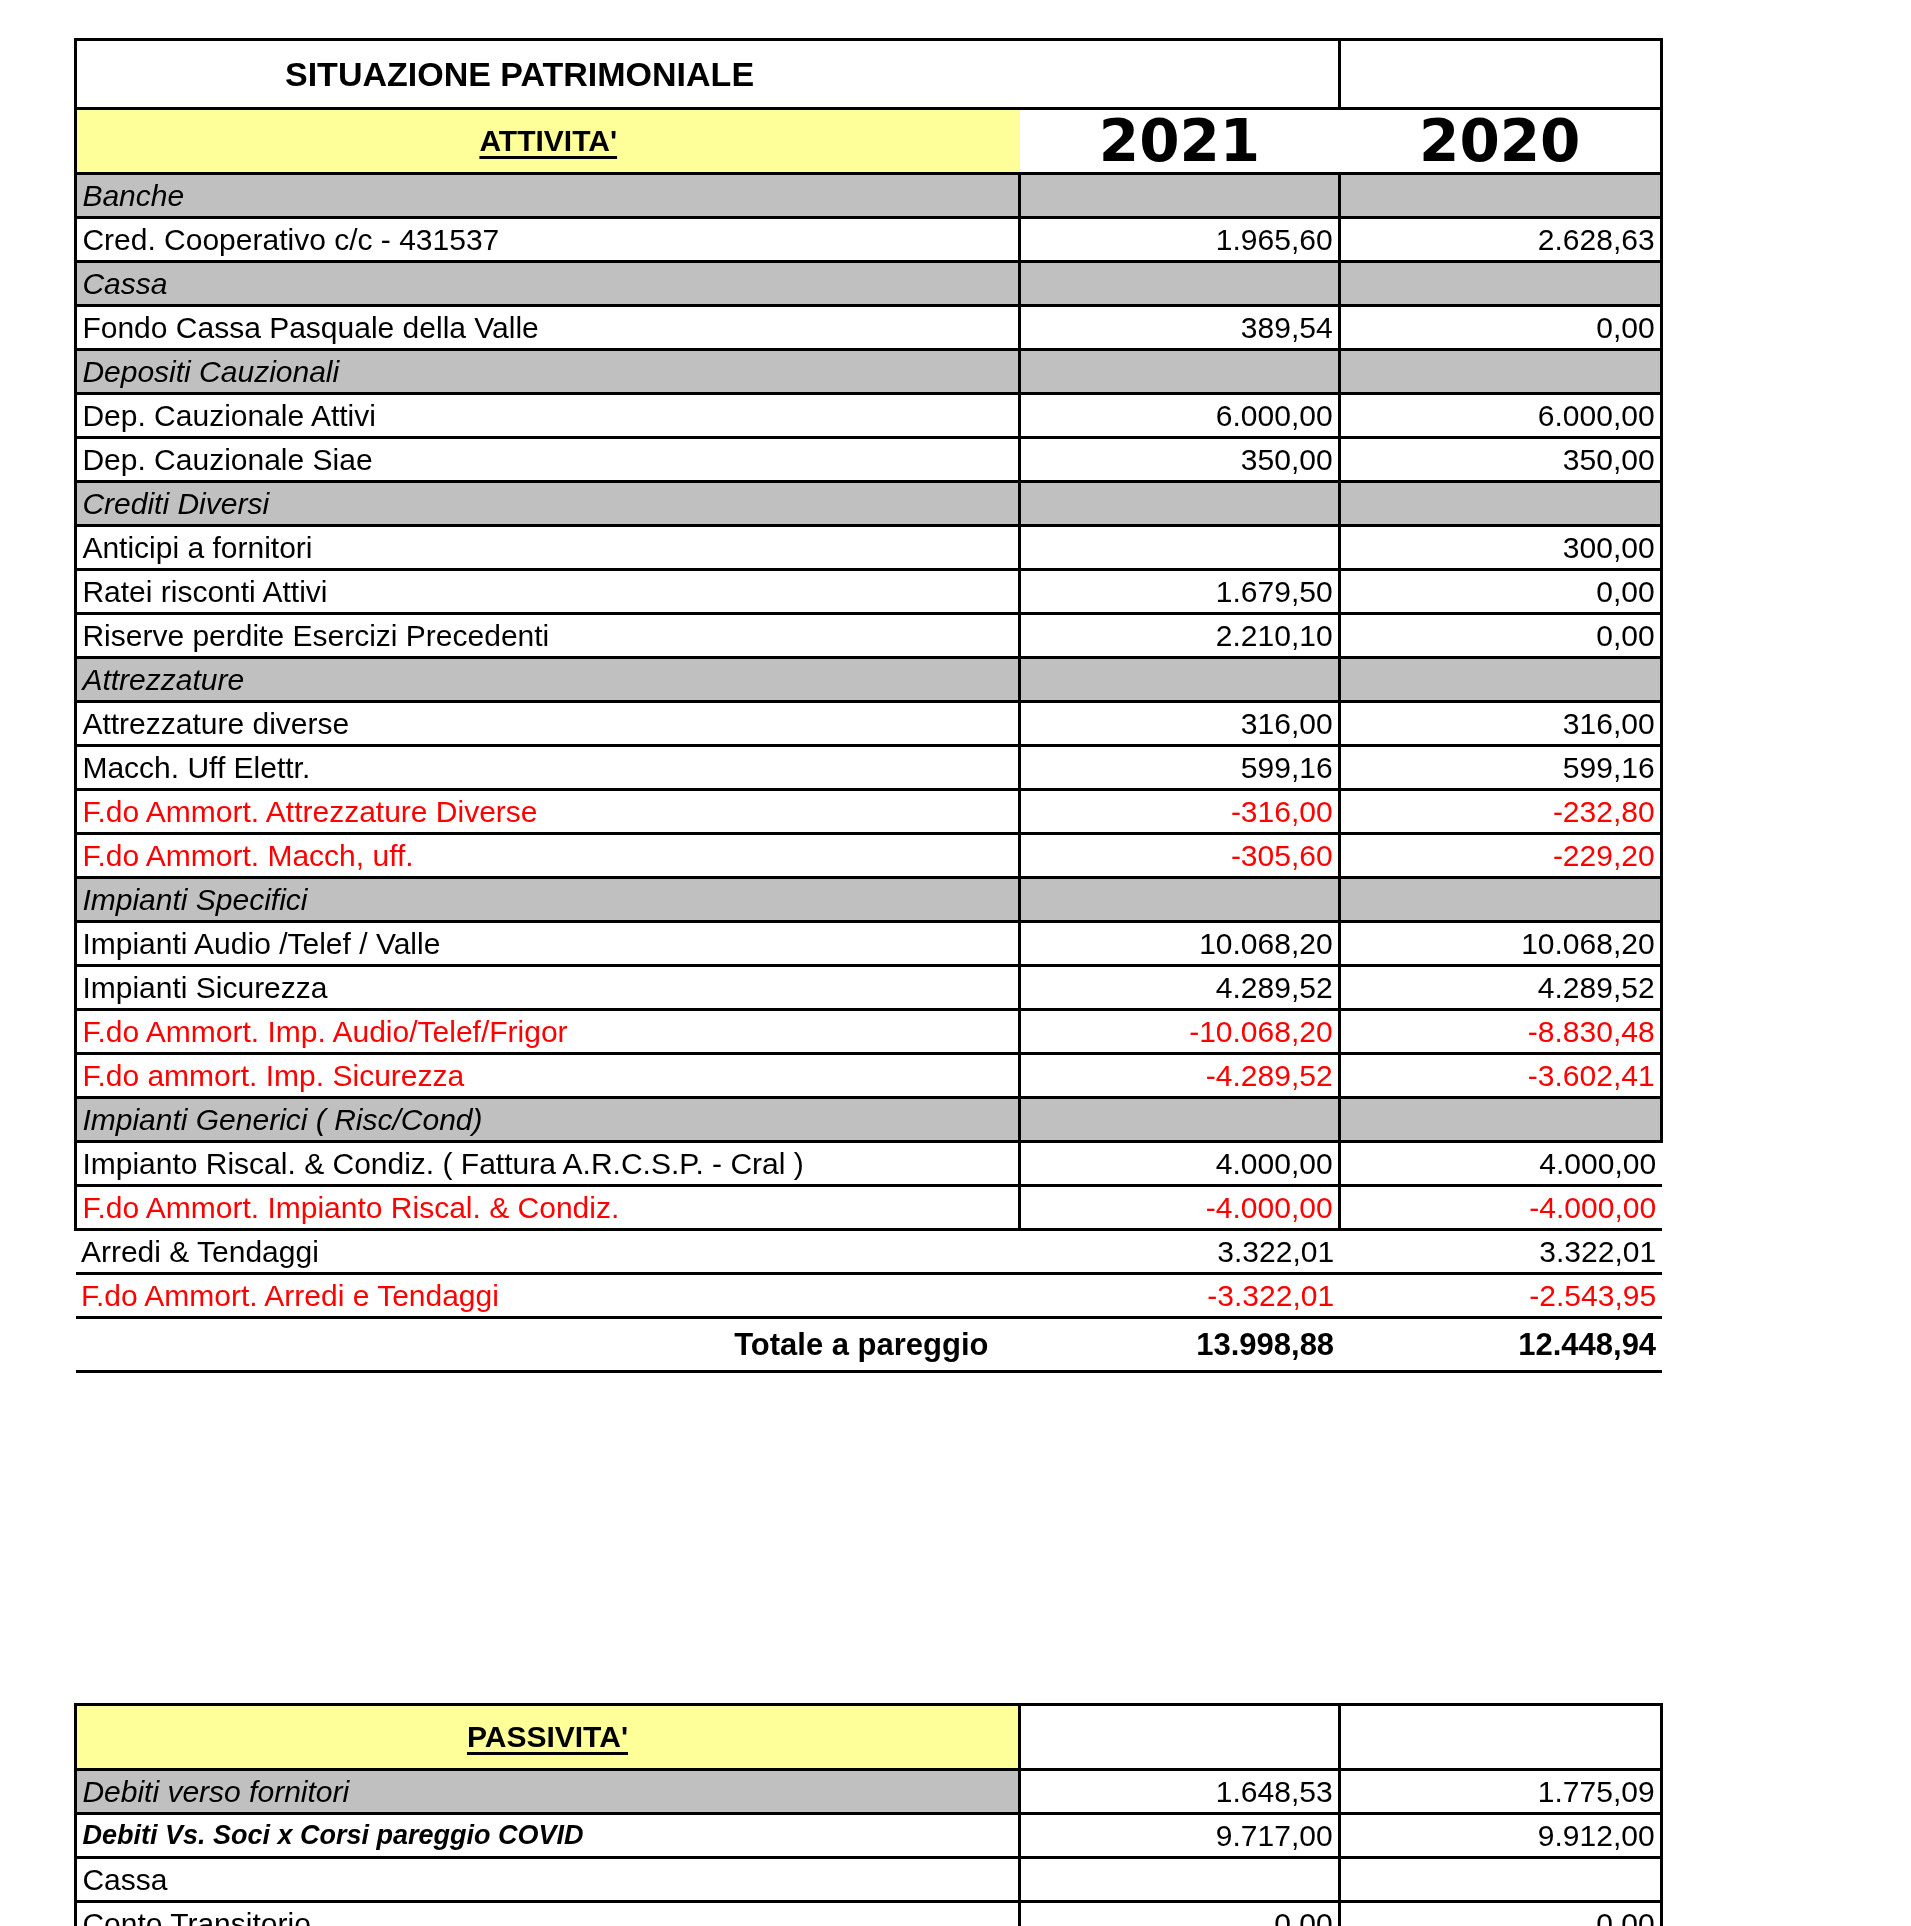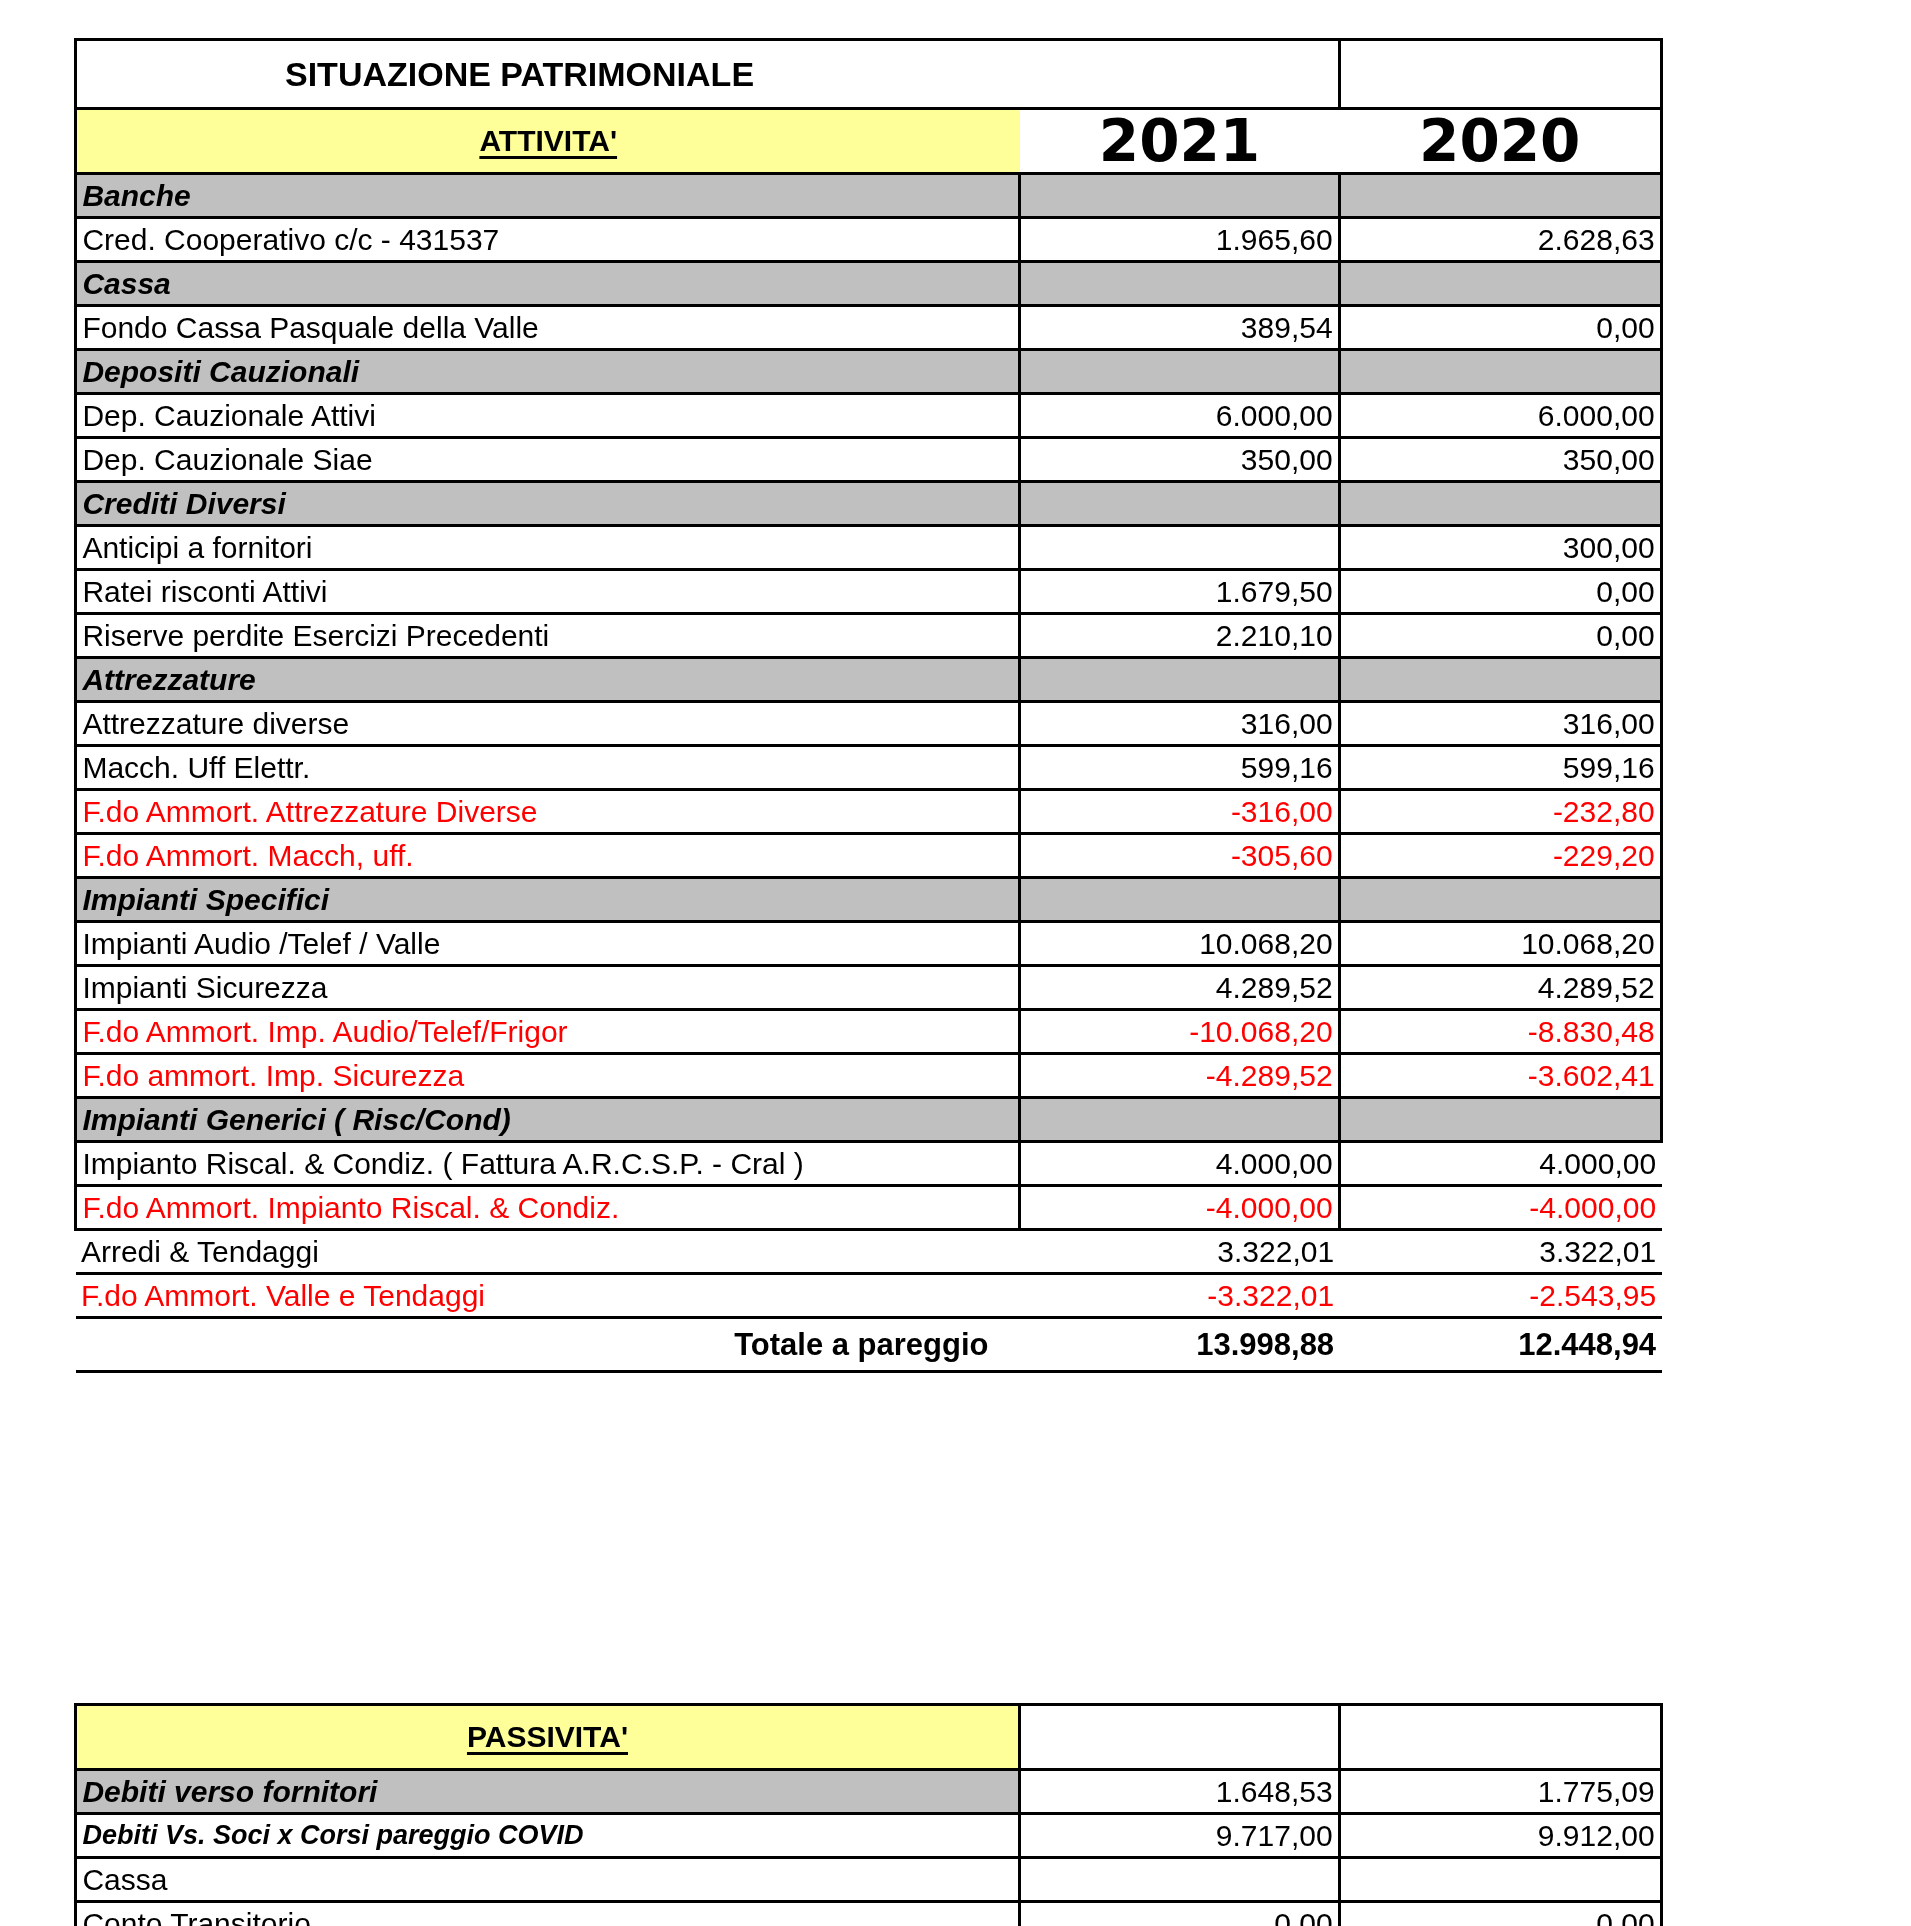--- a/index.html
+++ b/index.html
@@ -7,21 +7,21 @@
          font-family:"Liberation Sans", sans-serif; color:#000; }
   .sheet { position:absolute; left:74px; width:1586px; }
   table { border-collapse:collapse; width:1586px; table-layout:fixed; }
   col.c-label { width:944px; }
   col.c-y1 { width:320px; }
   col.c-y2 { width:322px; }
   td { height:44px; padding:0 5.4px; font-size:30px; line-height:1; white-space:nowrap;
        overflow:hidden; box-sizing:border-box; vertical-align:middle; }
   td.num { text-align:right; }
   tr.cat td { background:#c0c0c0; }
-  tr.cat td.lbl { font-weight:bold; font-style:italic; }
+  tr.cat td.lbl { font-weight:normal; font-style:italic; }
   tr.neg td { color:#ff0000; }
   .title-row td { height:69px; }
   .title-cell { font-weight:bold; font-size:34px; padding-left:208px; }
   .hdr-row td { height:65px; }
   .hdr-label { background:#ffff99; text-align:center; font-weight:bold; font-size:30px; }
   .hdr-label span { text-decoration:underline; text-decoration-thickness:3.1px; text-underline-offset:4.6px; }
   .year { text-align:center; font-weight:bold; font-size:58px; font-family:"DejaVu Sans", sans-serif; }
   
   .bt { border-top:3.5px solid #000 !important; }
   .bb { border-bottom:3.5px solid #000 !important; }
@@ -172,21 +172,21 @@
           <td class="lbl bb bl">F.do Ammort. Impianto Riscal. &amp; Condiz.</td>
           <td class="num bb bl br">-4.000,00</td>
           <td class="num bb">-4.000,00</td>
         </tr>
         <tr>
           <td class="lbl bb">Arredi &amp; Tendaggi</td>
           <td class="num bb">3.322,01</td>
           <td class="num bb">3.322,01</td>
         </tr>
         <tr class="neg">
-          <td class="lbl bb">F.do Ammort. Valle e Tendaggi</td>
+          <td class="lbl bb">F.do Ammort. Arredi e Tendaggi</td>
           <td class="num bb">-3.322,01</td>
           <td class="num bb">-2.543,95</td>
         </tr>
       </tbody>
     <tbody>
         <tr class="tot-row">
       <td class="tot-label bb">Totale a pareggio</td>
       <td class="num bb">13.998,88</td>
       <td class="num bb">12.448,94</td>
     </tr>

